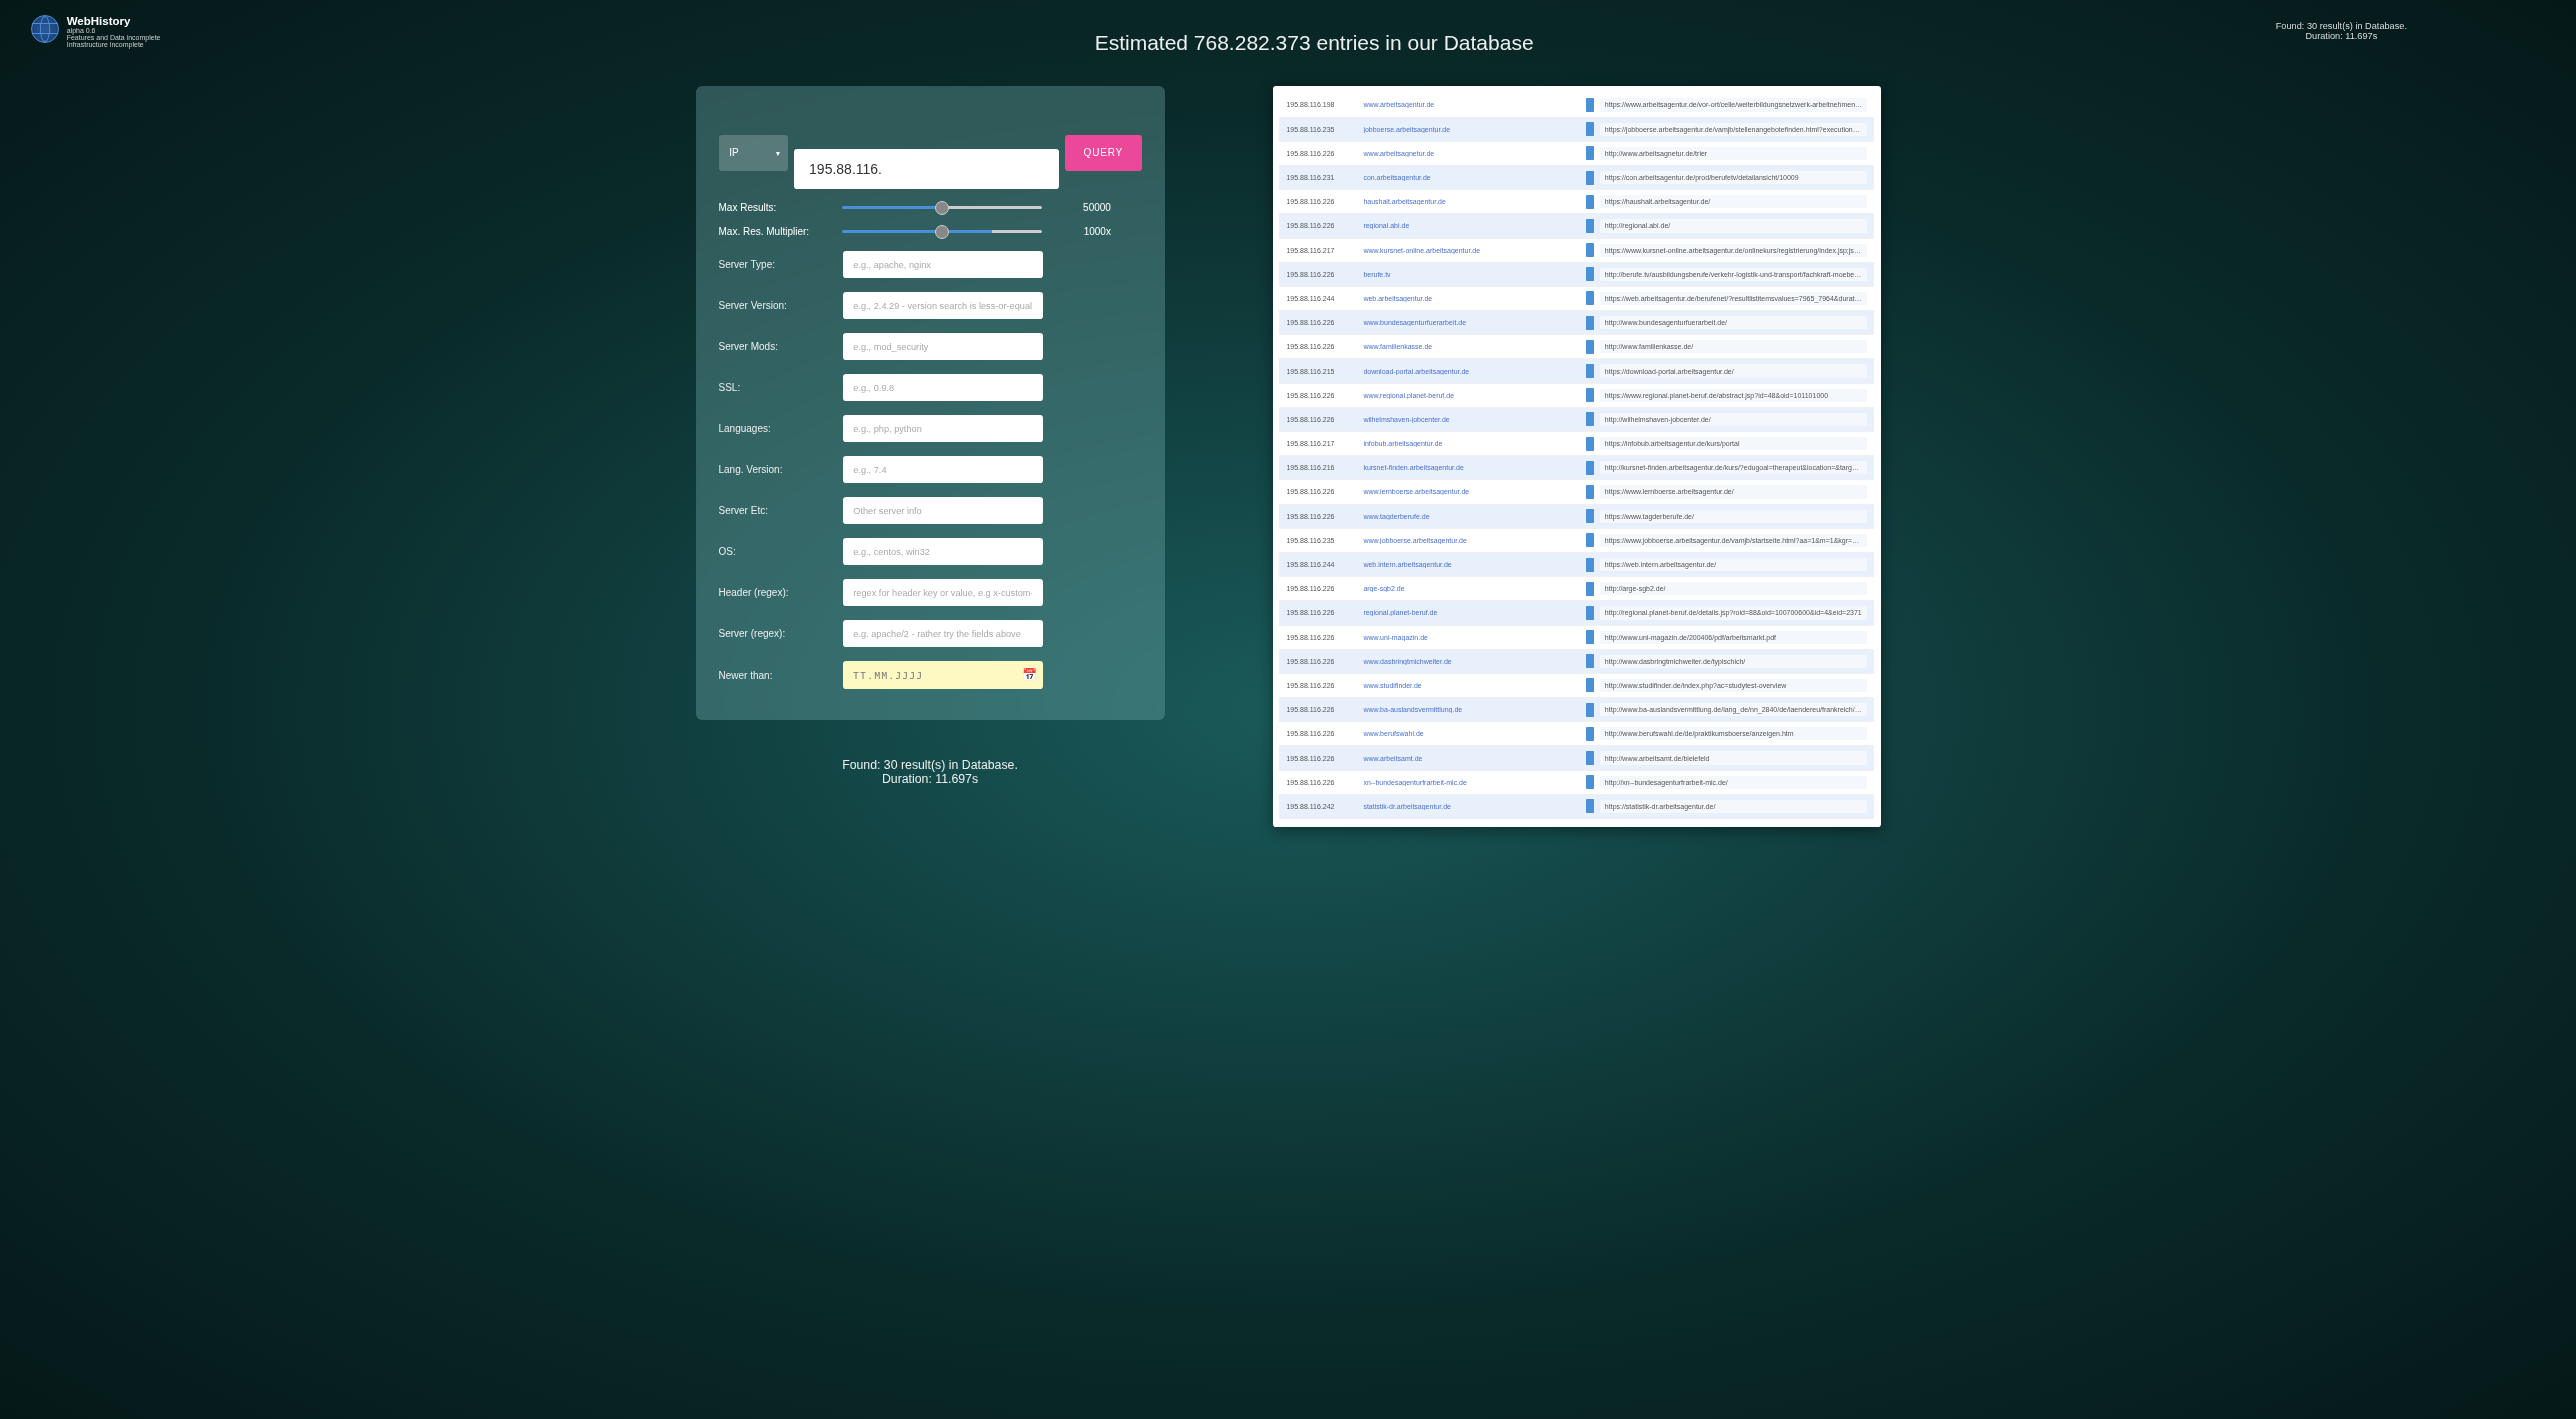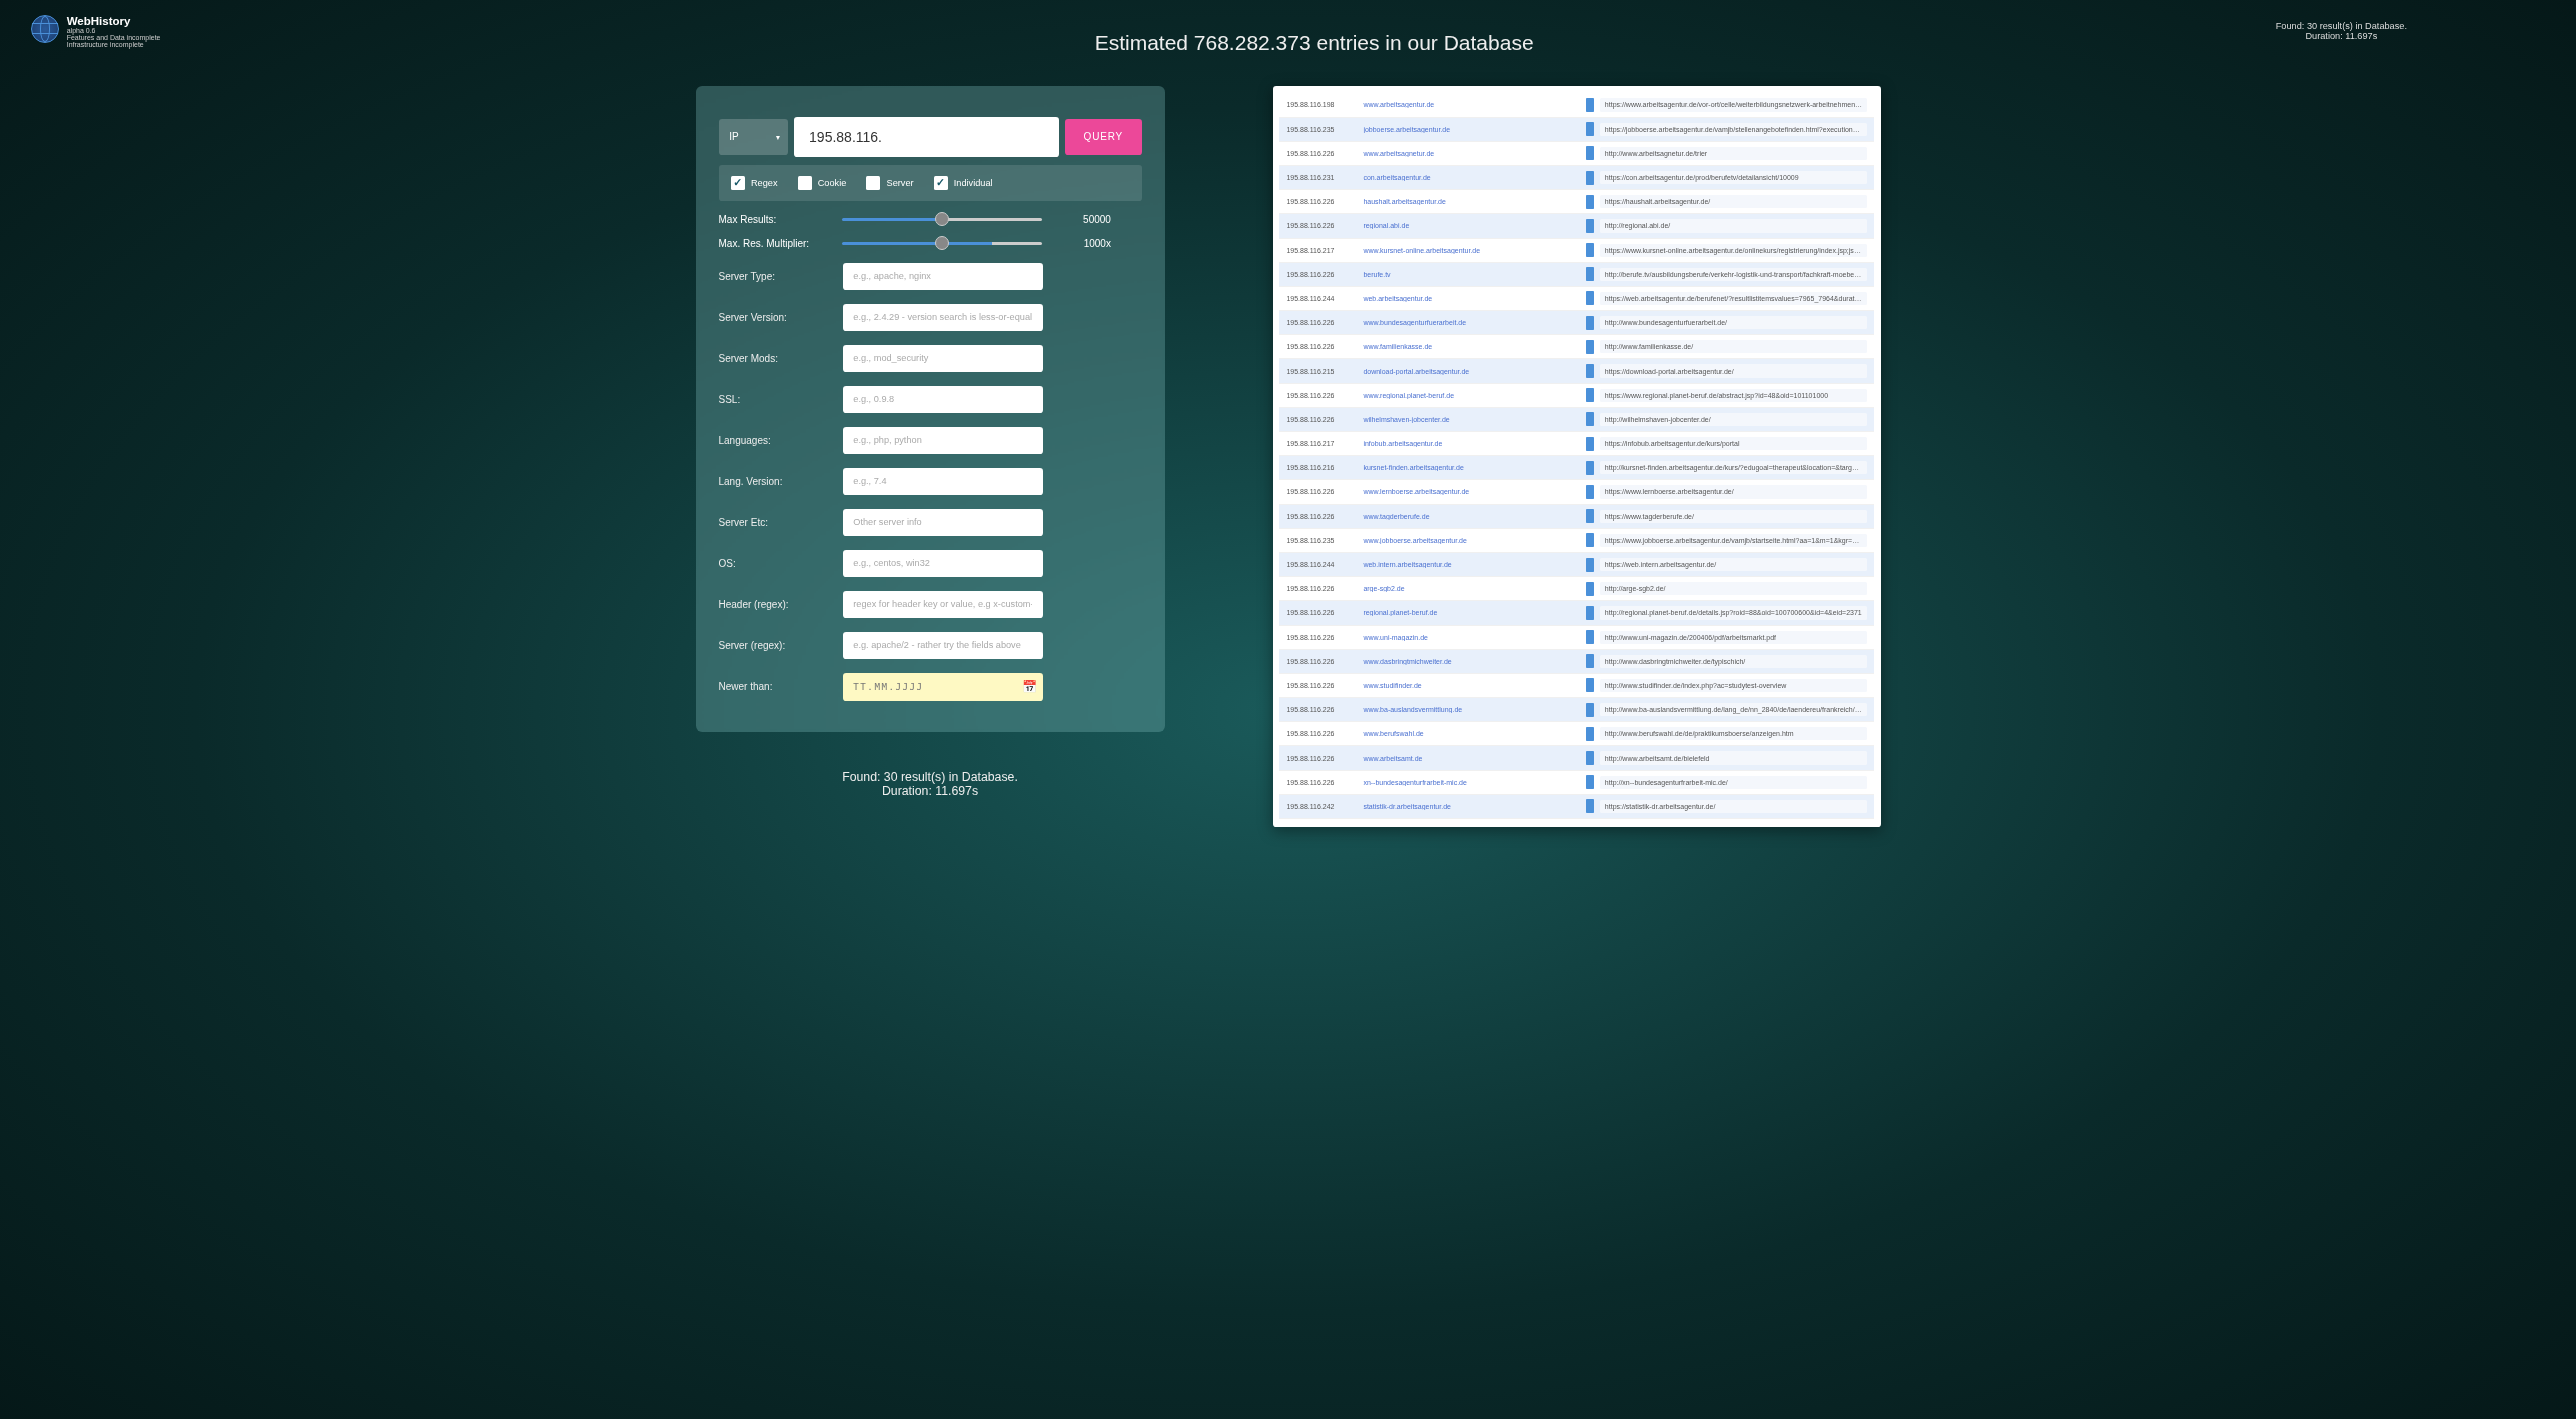--- a/index.html
+++ b/index.html
@@ -37,21 +37,21 @@
 .query-row { display: flex; gap: 6.2px; align-items: center; }
 .type-select {
   background: rgba(255,255,255,0.2); border: none; color: #fff;
   padding: 12.3px 10.8px; border-radius: 3.1px; font-size: 10px;
   width: 69px; appearance: none; position: relative;
 }
 .select-wrap { position: relative; }
 .select-wrap::after { content: '▾'; position: absolute; right: 7.7px; top: 50%; transform: translateY(-50%); pointer-events: none; color: #fff; font-size: 7.7px; }
 .main-input {
   flex: 1; background: #fff; border: none; border-radius: 3.1px;
-  padding: 12.3px 15.4px; font-size: 14px; color: #333;
+  padding: 12.3px 15.4px; font-size: 14px; color: #333; margin-top: 32px;
 }
 .query-btn {
   background: #ec4899; border: none; color: #fff;
   padding: 12.3px 18.5px; border-radius: 3.1px; font-size: 10px;
   letter-spacing: 0.8px; cursor: pointer;
 }
 .checks-row {
   display: flex; gap: 20px; background: rgba(255,255,255,0.12);
   padding: 10.8px 12.3px; border-radius: 3.1px; margin-top: 7.7px;
 }
@@ -141,38 +141,20 @@
       <div class="query-row">
         <div class="select-wrap">
           <select class="type-select">
             <option>IP</option>
           </select>
         </div>
         <input class="main-input" value="195.88.116." style="">
         <button class="query-btn">QUERY</button>
       </div>
 
-      <div class="checks-row" id="checks1">
-          <label class="check-item">
-            <span class="checkbox checked"></span>
-            <span>Regex</span>
-          </label>
-          <label class="check-item">
-            <span class="checkbox"></span>
-            <span>Cookie</span>
-          </label>
-          <label class="check-item">
-            <span class="checkbox"></span>
-            <span>Server</span>
-          </label>
-          <label class="check-item">
-            <span class="checkbox checked"></span>
-            <span>Individual</span>
-          </label>
-        </div>
 
       <div class="slider-row">
         <div class="slider-label">Max Results:</div>
         <input type="range" class="slider" value="50" style="">
         <div class="slider-value">50000</div>
       </div>
       <div class="slider-row">
         <div class="slider-label">Max. Res. Multiplier:</div>
         <input type="range" class="slider mult" value="50" style="">
         <div class="slider-value">1000x</div>

